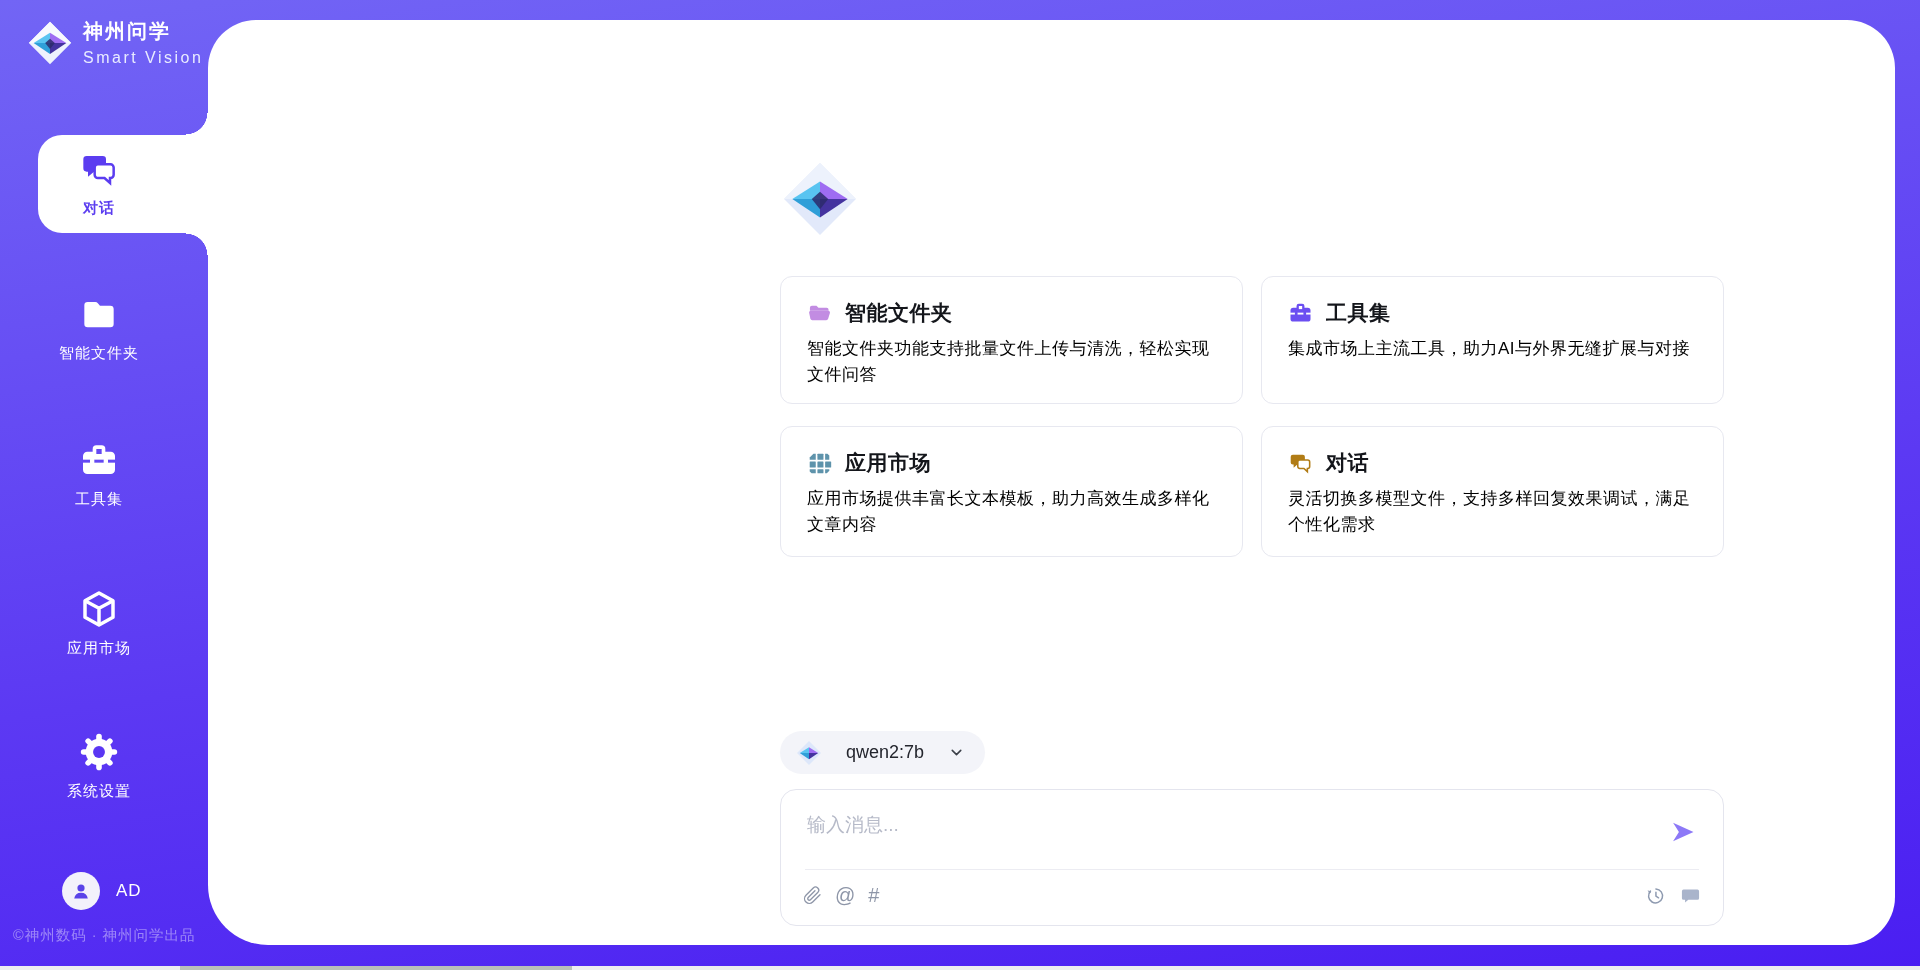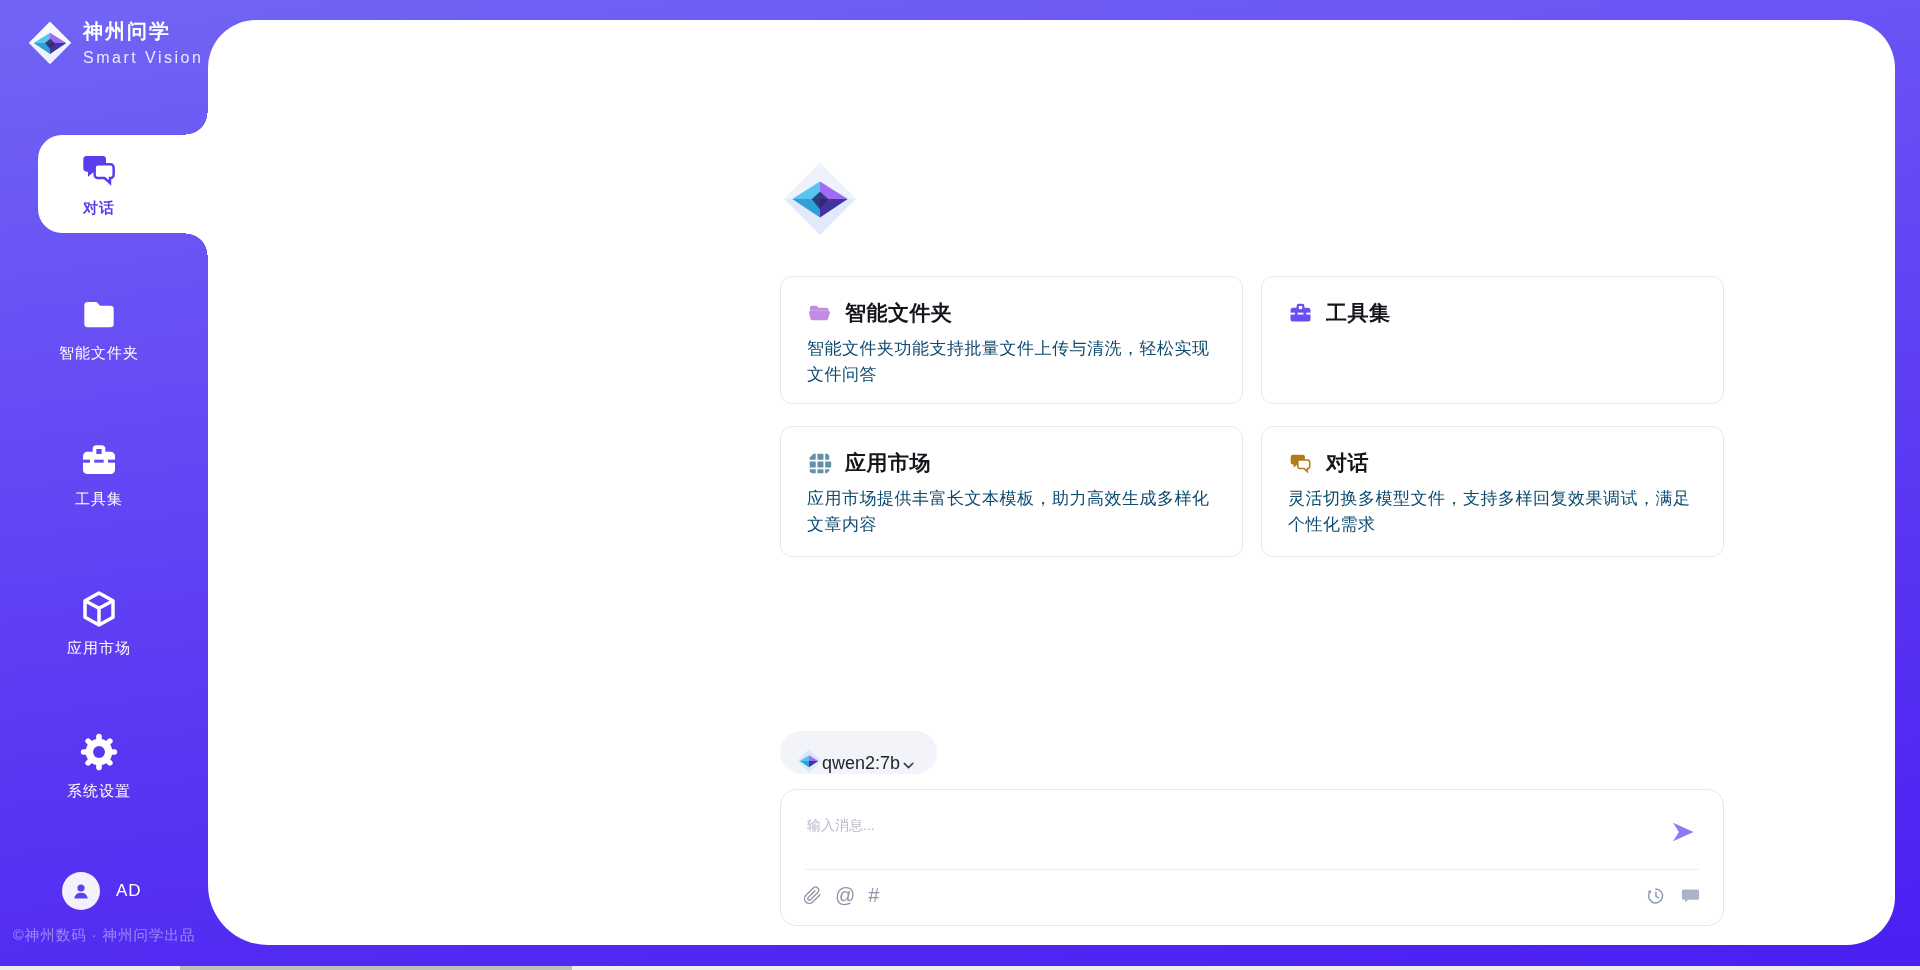--- a/index.html
+++ b/index.html
@@ -57,36 +57,36 @@
     position:absolute; left:572px; top:256px; width:944px;
     display:grid; grid-template-columns:463px 463px; grid-template-rows:128px 131px;
     column-gap:18px; row-gap:22px;
   }
   .card {
     background:#fff; border:1px solid #e7e8f0; border-radius:12px;
     padding:22px 26px 0 26px; cursor:pointer;
   }
   .card-head { display:flex; align-items:center; gap:13px; }
   .card-title { font-size:21px; font-weight:bold; color:#14161b; letter-spacing:0.5px; }
-  .card-desc { margin-top:9px; font-size:17px; line-height:1.5; color:#0c4a6e; letter-spacing:0.5px; }
+  .card-desc { margin-top:9px; font-size:17px; line-height:1.5; color:#000000; letter-spacing:0.5px; }
 
   .model-pill {
     position:absolute; left:572px; top:711px; height:43px;
-    display:inline-flex; align-items:flex-end; gap:0;
+    display:inline-flex; align-items:center; gap:24px;
     background:#f3f4f9; border-radius:22px; padding:0 20px 0 16px; cursor:pointer;
   }
   .model-label { font-size:18px; color:#23252d; }
 
   .composer {
     position:absolute; left:572px; top:769px; width:944px; height:137px;
     background:#fff; border:1px solid #e4e5ee; border-radius:16px;
   }
   .composer-input {
     position:absolute; left:26px; top:20px; width:820px; height:30px;
-    border:none; outline:none; font-size:14px; color:#4d7c0f; background:transparent;
+    border:none; outline:none; font-size:19px; color:#4d7c0f; background:transparent;
     font-family:"Liberation Sans","DejaVu Sans",sans-serif;
   }
   .composer-input::placeholder { color:#b6bac8; }
   .send-button { position:absolute; right:26px; top:28px; width:28px; height:28px; cursor:pointer; }
   .composer-divider { position:absolute; left:24px; right:24px; top:79px; height:1px; background:#ececf2; }
   .composer-toolbar { position:absolute; left:22px; top:95px; display:flex; align-items:center; gap:13px; }
   .tool-glyph { font-size:20px; color:#8e96a8; cursor:pointer; line-height:1; }
   .right-icons { position:absolute; right:22px; top:95px; display:flex; align-items:center; gap:14px; }
   .icon-btn { cursor:pointer; display:inline-flex; }
 </style>
@@ -132,20 +132,21 @@
             </defs>
           <g mask="url(#m-case-card)">
             <rect x="8.2" y="2.6" width="7.6" height="6" rx="2.2" fill="#6b4ef1"></rect>
             <rect x="2.4" y="6.4" width="19.2" height="13.4" rx="2.6" fill="#6b4ef1"></rect>
           </g>
           <rect x="6.6" y="10.4" width="2.6" height="3.4" rx="0.8" fill="#6b4ef1"></rect>
           <rect x="14.8" y="10.4" width="2.6" height="3.4" rx="0.8" fill="#6b4ef1"></rect>
         </svg>
         <span class="card-title">工具集</span>
       </div>
+      <div class="card-desc">集成市场上主流工具，助力AI与外界无缝扩展与对接</div>
     </div>
 
     <div class="card">
       <div class="card-head">
         <svg width="25" height="25" viewBox="0 0 24 24">
           <g fill="#5e93ab">
             <path d="M8.4 2.6v5.8H2.6V6.2l3.6-3.6z"></path>
             <rect x="10" y="2.6" width="5.8" height="5.8" rx="0.5"></rect>
             <path d="M17.4 2.6h2.2l1.8 1.8v4h-4z"></path>
             <rect x="2.6" y="10" width="5.8" height="5.8" rx="0.5"></rect>

